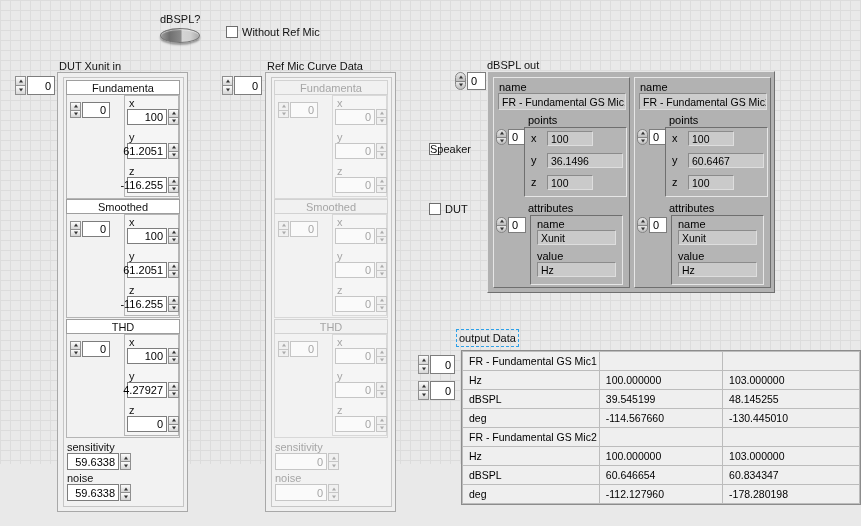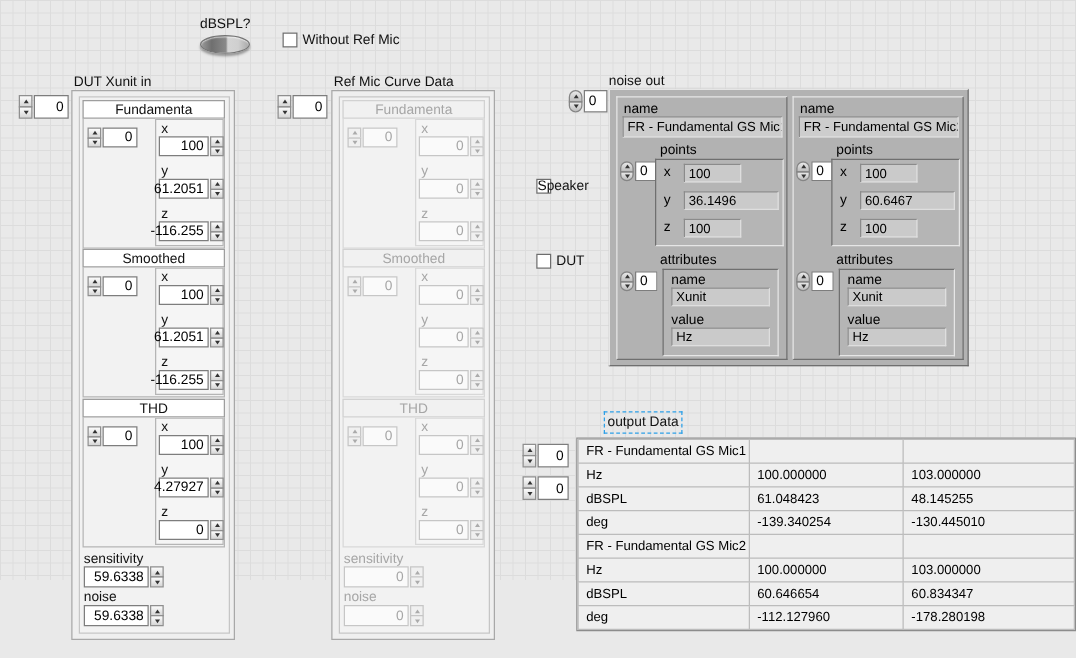--- a/index.html
+++ b/index.html
@@ -370,21 +370,21 @@
           <span class="btn dn"></span>
         </span>
     </span>
   </div>
 
   <div class="cb" style="left:429px;top:143px"></div>
   <div class="cap" style="left:430px;top:143px">Speaker</div>
   <div class="cb" style="left:429px;top:203px"></div>
   <div class="cap" style="left:445px;top:203px">DUT</div>
 
-  <div class="cap" style="left:487px;top:59px">noise out</div>
+  <div class="cap" style="left:487px;top:59px">dBSPL out</div>
   <span class="spin l round" style="left:455px;top:72px;height:18px">
     <span class="arr">
         <span class="btn up"></span>
         <span class="btn dn"></span>
       </span>
     <span class="nb" style="width:19px">0</span>
   </span>
 
   <div class="gpanel" style="left:487px;top:71px;width:288px;height:222px">
 
@@ -452,21 +452,21 @@
       </span>
       <div class="gsunk" style="left:36px;top:137px;width:93px;height:70px">
         <span class="glab" style="left:6px;top:2px">name</span>
         <div class="gfld" style="left:6px;top:14px;width:79px;height:15px">Xunit</div>
         <span class="glab" style="left:6px;top:34px">value</span>
         <div class="gfld" style="left:6px;top:46px;width:79px;height:15px">Hz</div>
       </div>
     </div>
   </div>
 
-  <div class="cap sel" style="left:486px;top:332px">output Data</div>
+  <div class="cap sel" style="left:459px;top:332px">output Data</div>
   <span class="spin l" style="left:418px;top:355px;height:19px">
     <span class="arr">
         <span class="btn up"></span>
         <span class="btn dn"></span>
       </span>
     <span class="nb num" style="width:25px">0</span>
   </span>
   <span class="spin l" style="left:418px;top:381px;height:19px">
     <span class="arr">
         <span class="btn up"></span>
@@ -488,26 +488,26 @@
             <td></td>
             <td></td>
           </tr>
       <tr>
             <td>Hz</td>
             <td>100.000000</td>
             <td>103.000000</td>
           </tr>
       <tr>
             <td>dBSPL</td>
-            <td>61.048423</td>
+            <td>39.545199</td>
             <td>48.145255</td>
           </tr>
       <tr>
             <td>deg</td>
-            <td>-139.340254</td>
+            <td>-114.567660</td>
             <td>-130.445010</td>
           </tr>
       <tr>
             <td>FR - Fundamental GS Mic2</td>
             <td></td>
             <td></td>
           </tr>
       <tr>
             <td>Hz</td>
             <td>100.000000</td>

